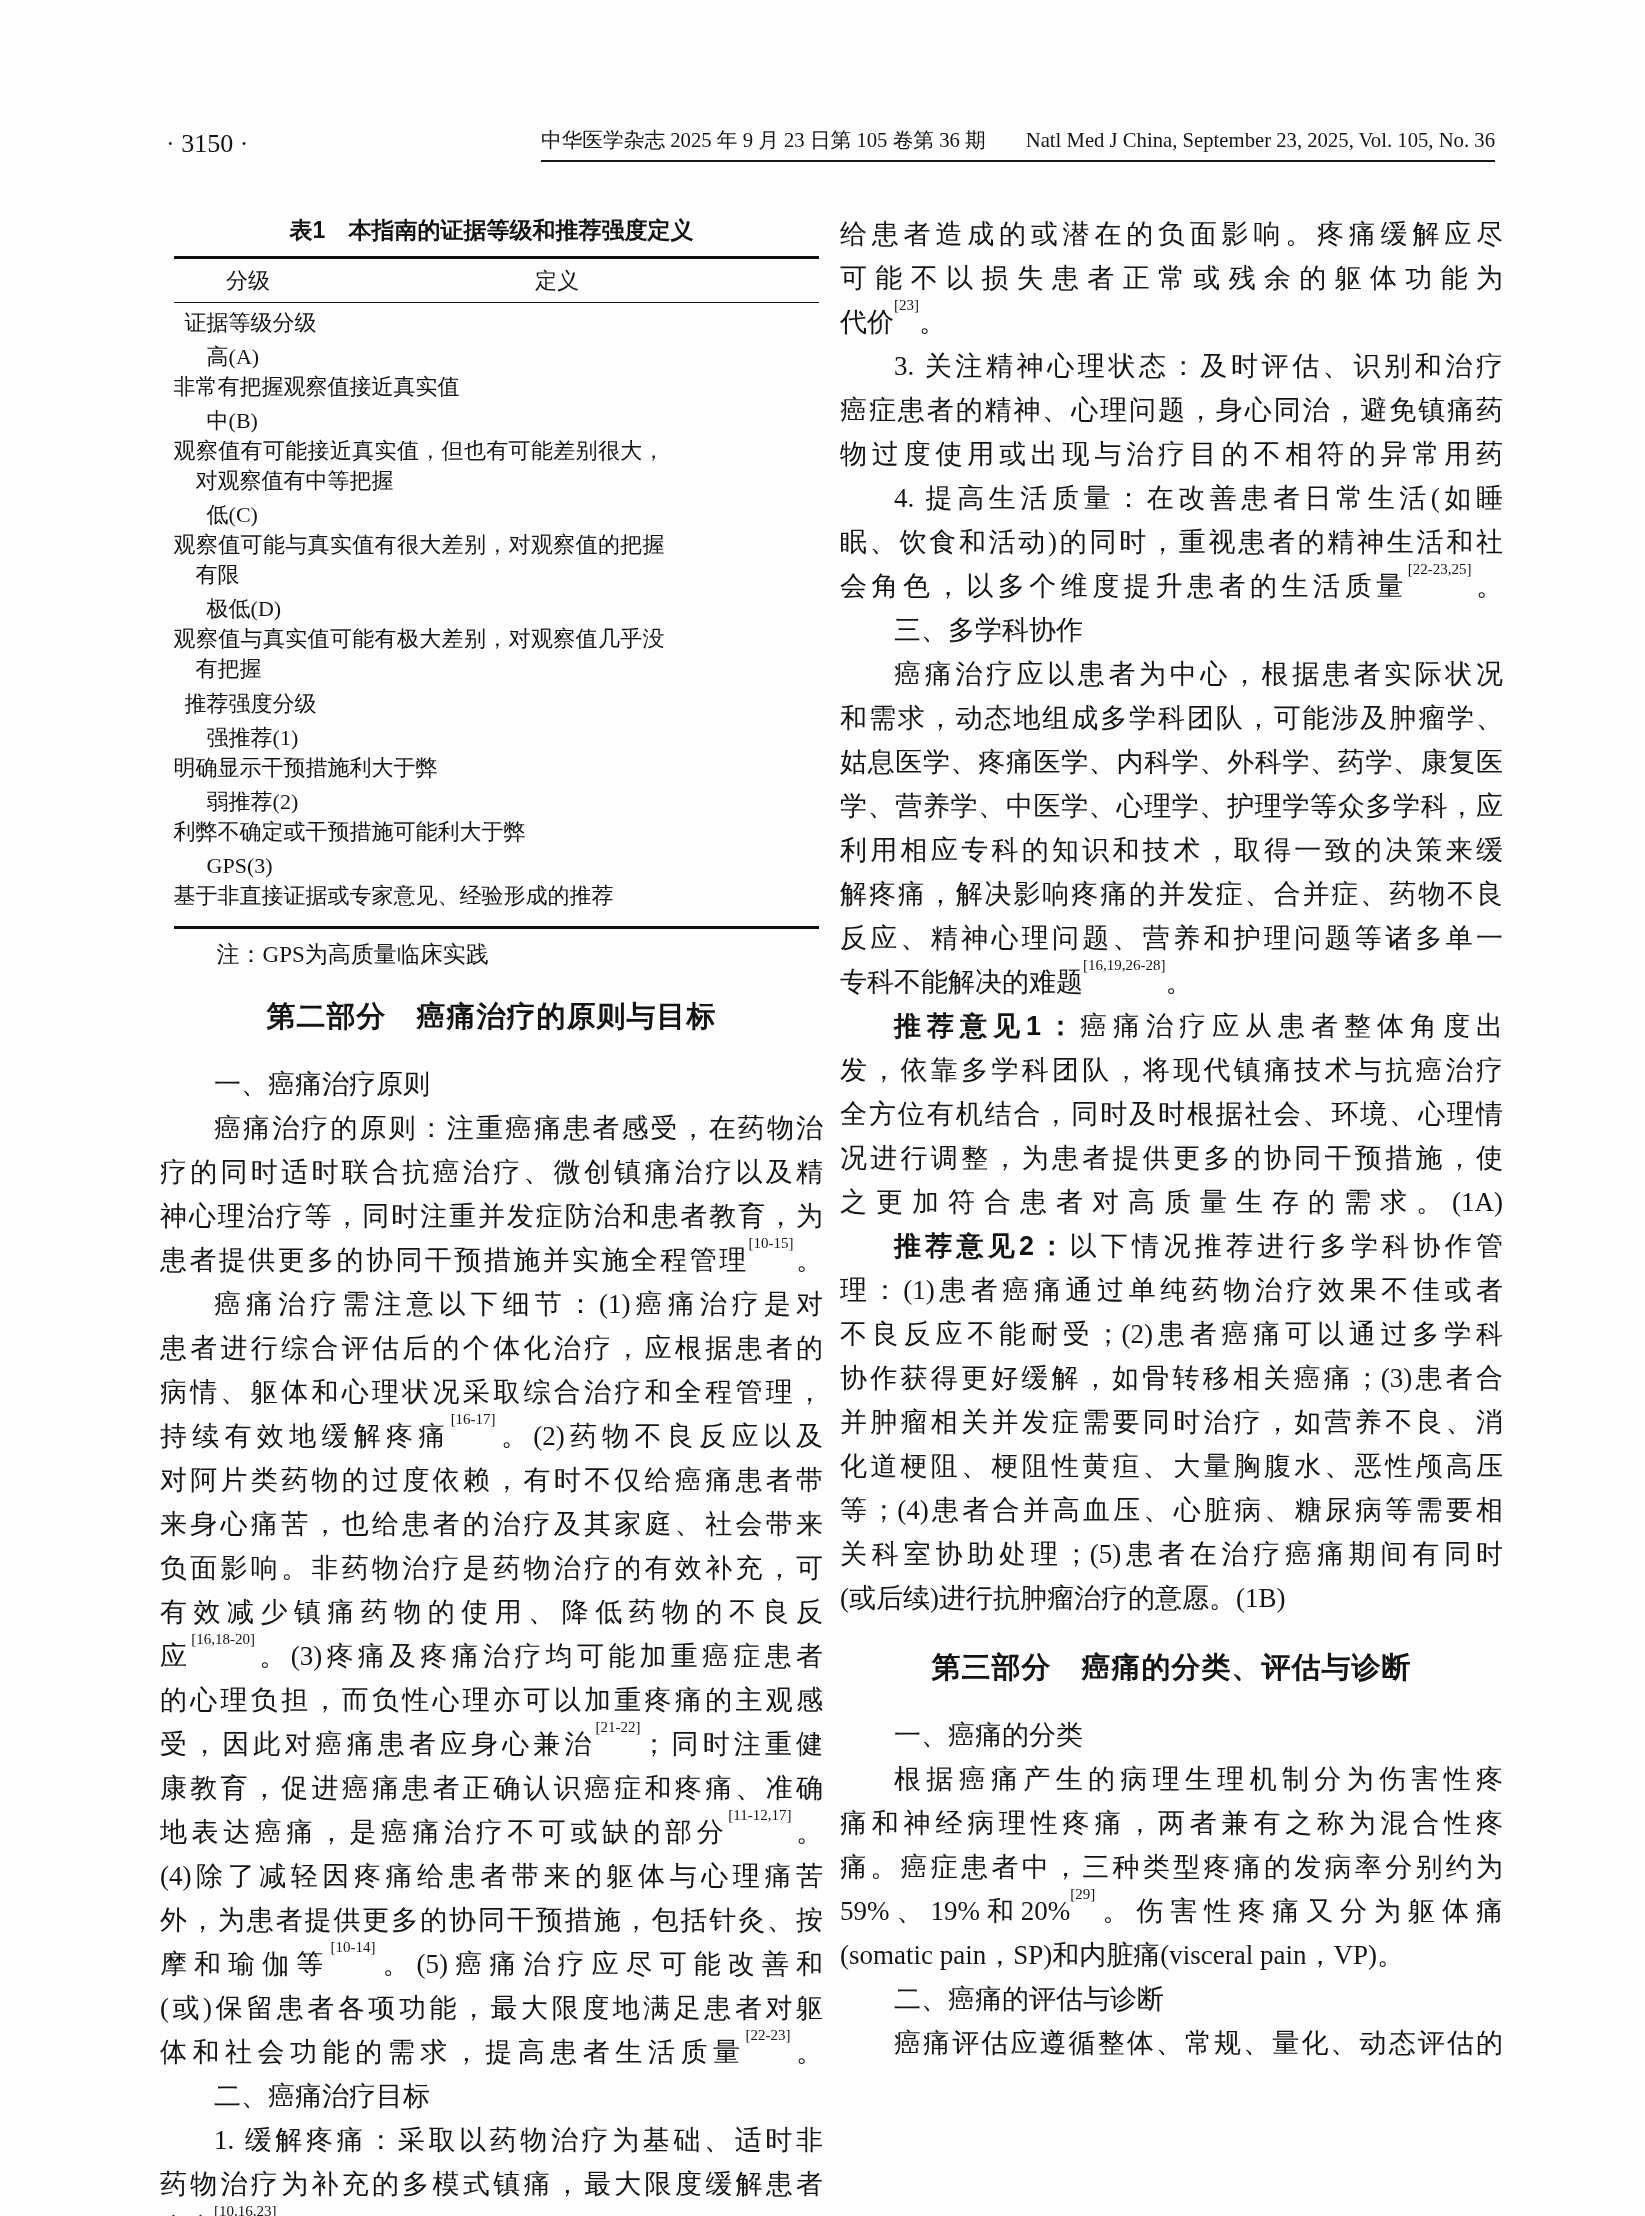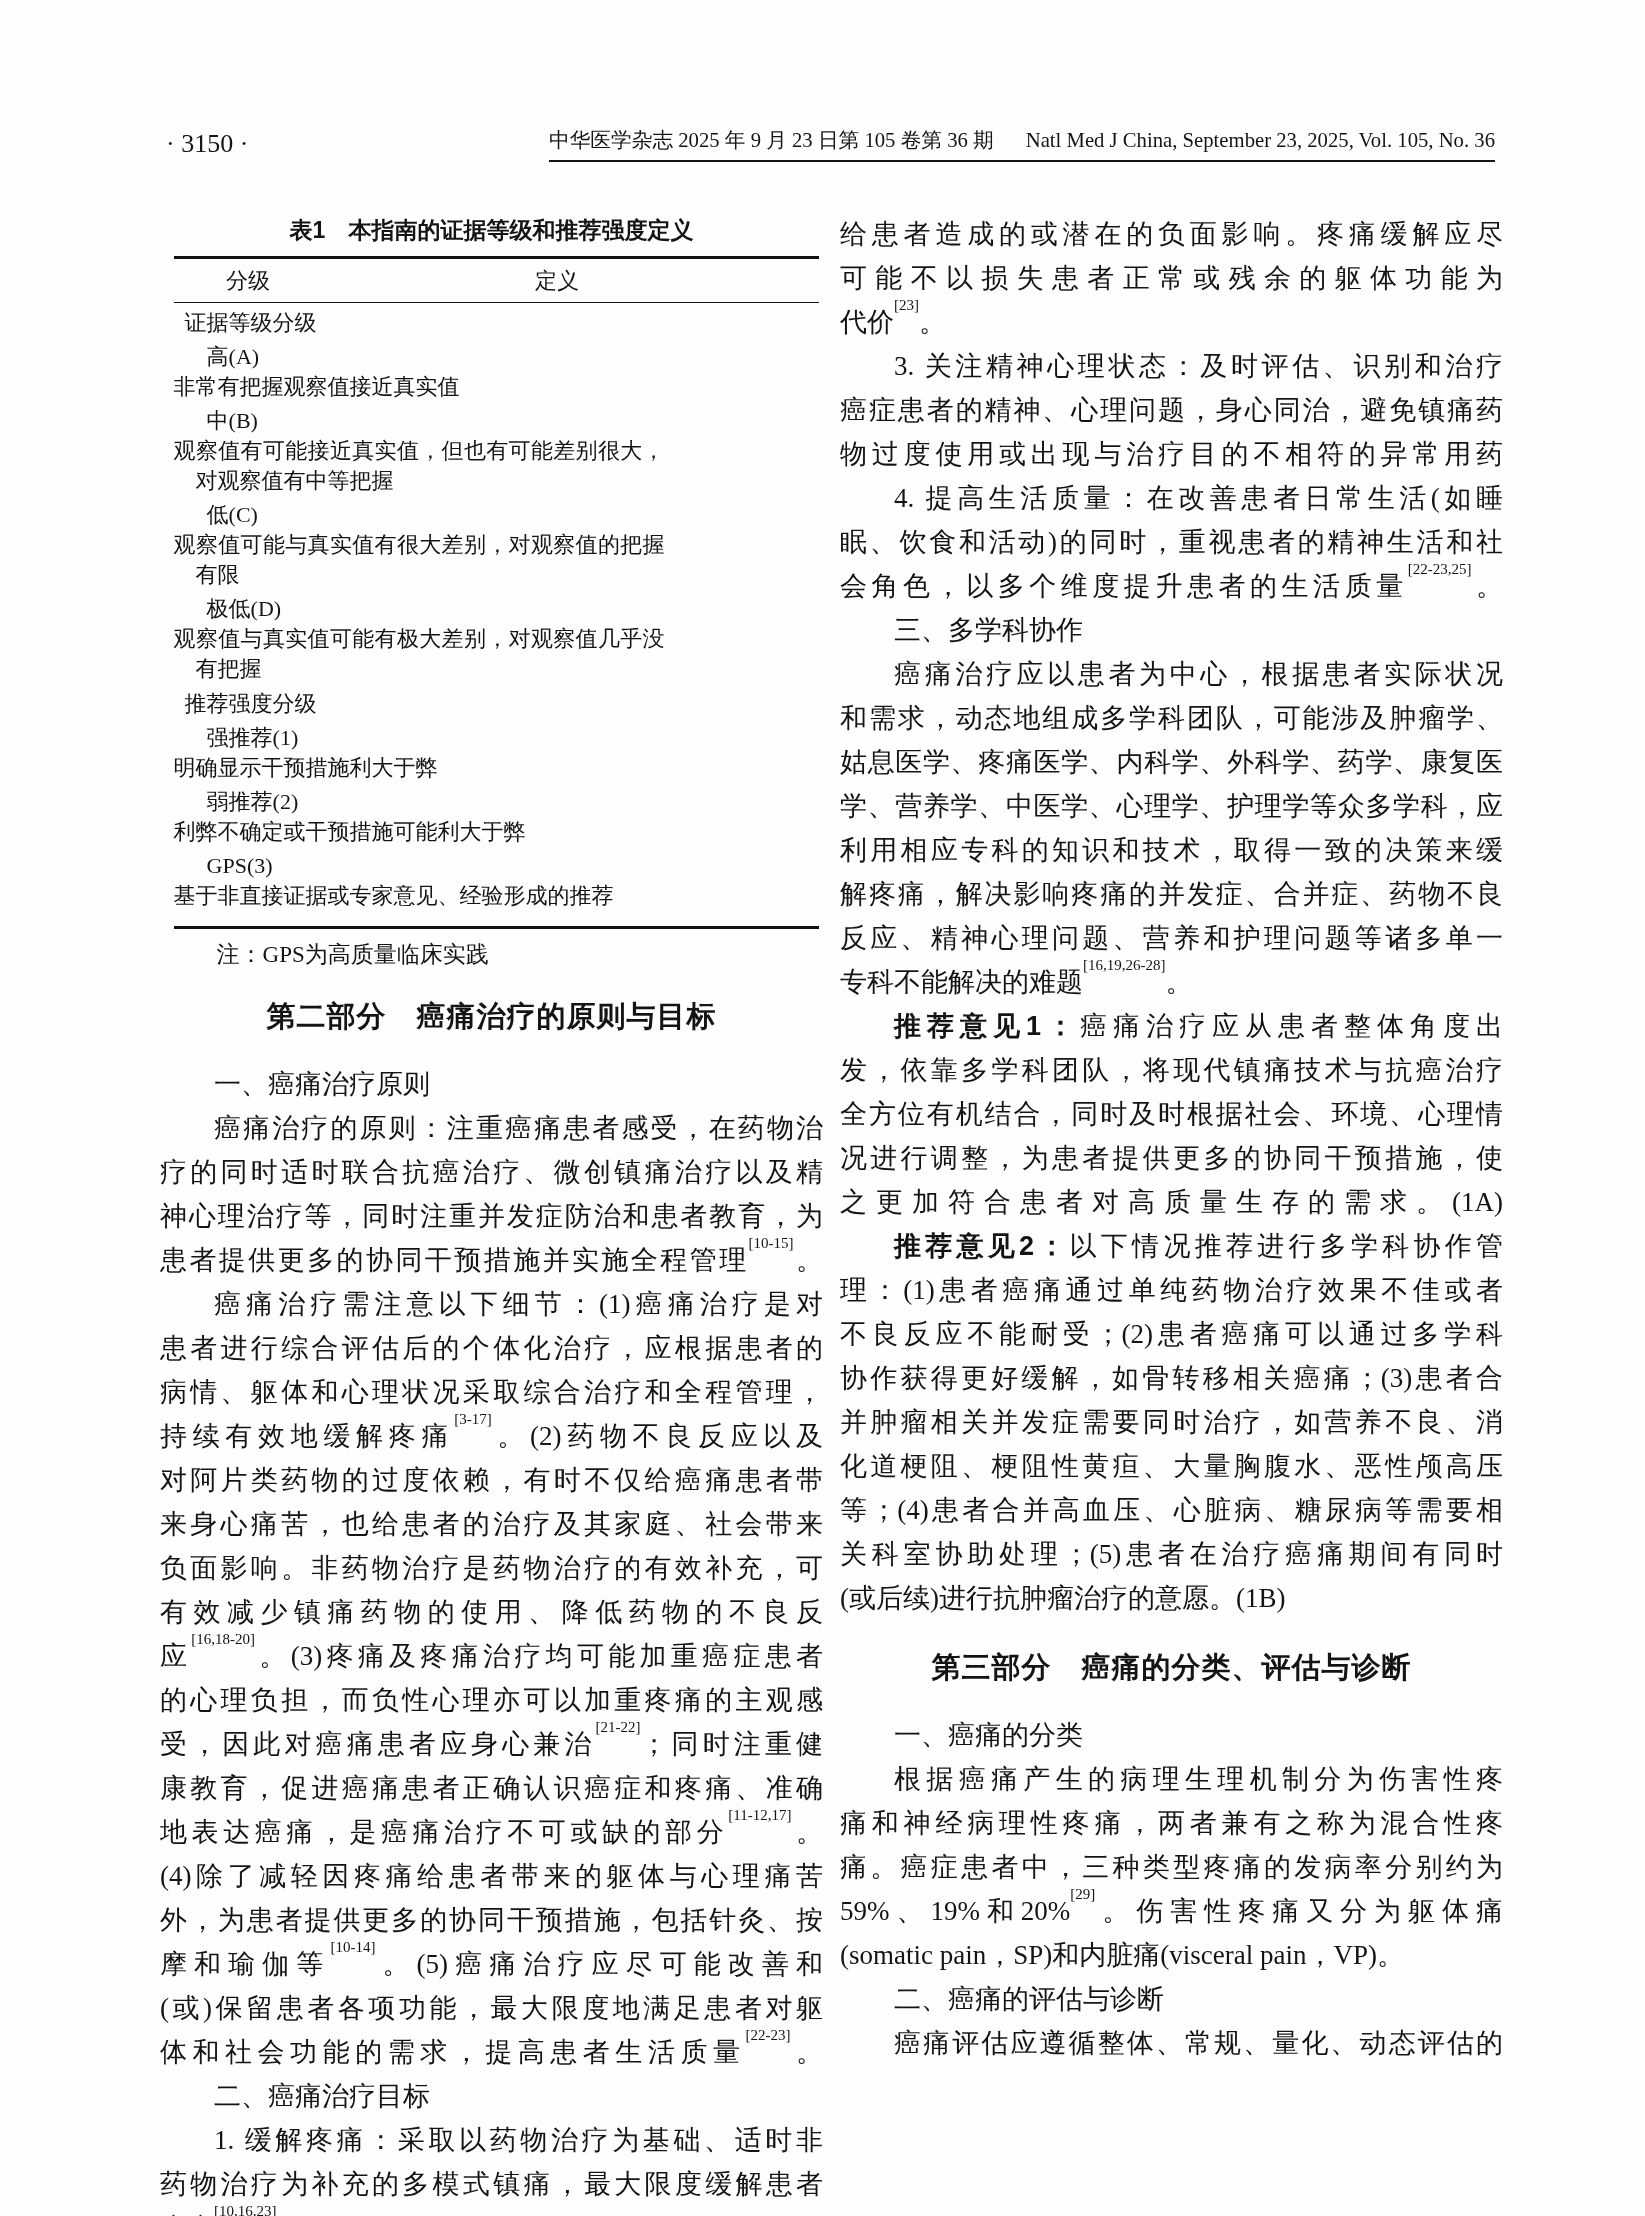--- a/index.html
+++ b/index.html
@@ -6,21 +6,21 @@
   body{
     width:1646px;height:2216px;position:relative;overflow:hidden;
     background:#fefefe;color:#141414;
     font-family:"Liberation Serif","DejaVu Serif",serif;
   }
   
   .pagehead{position:absolute;top:127px;left:0;width:1646px;height:60px;}
   .pagenum{position:absolute;left:166px;top:4px;font-size:26px;line-height:26px;}
   .journal{position:absolute;right:151px;top:0;padding-bottom:7px;border-bottom:2.5px solid #161616;
            font-size:20.7px;line-height:26px;white-space:nowrap;}
-  .journal .cn{margin-right:32px;}
+  .journal .cn{margin-right:40px;}
   
   .col{position:absolute;top:212px;width:663px;font-size:27px;}
   .col.left{left:160px;}
   .col.right{left:840px;}
   .line{height:44px;line-height:44px;text-align:justify;text-align-last:justify;white-space:normal;overflow:visible;}
   .line.end{text-align-last:left;}
   .line.sub{text-align-last:left;}
   .line.ind{text-indent:54px;}
   .line.h1{height:42px;line-height:42px;margin:26px 0 25px 0;text-align:center;text-align-last:center;
            font-weight:700;font-size:29px;font-family:"Liberation Sans","DejaVu Sans",sans-serif;letter-spacing:1px;}
@@ -93,21 +93,21 @@
   <div id="left-lines">
       <div class="line h1">第二部分　癌痛治疗的原则与目标</div>
       <div class="line sub ind">一、癌痛治疗原则</div>
       <div class="line body ind">癌痛治疗的原则：注重癌痛患者感受，在药物治</div>
       <div class="line body">疗的同时适时联合抗癌治疗、微创镇痛治疗以及精</div>
       <div class="line body">神心理治疗等，同时注重并发症防治和患者教育，为</div>
       <div class="line body">患者提供更多的协同干预措施并实施全程管理<sup>[10-15]</sup>。</div>
       <div class="line body ind">癌痛治疗需注意以下细节：(1)癌痛治疗是对</div>
       <div class="line body">患者进行综合评估后的个体化治疗，应根据患者的</div>
       <div class="line body">病情、躯体和心理状况采取综合治疗和全程管理，</div>
-      <div class="line body">持续有效地缓解疼痛<sup>[3-17]</sup>。(2)药物不良反应以及</div>
+      <div class="line body">持续有效地缓解疼痛<sup>[16-17]</sup>。(2)药物不良反应以及</div>
       <div class="line body">对阿片类药物的过度依赖，有时不仅给癌痛患者带</div>
       <div class="line body">来身心痛苦，也给患者的治疗及其家庭、社会带来</div>
       <div class="line body">负面影响。非药物治疗是药物治疗的有效补充，可</div>
       <div class="line body">有效减少镇痛药物的使用、降低药物的不良反</div>
       <div class="line body">应<sup>[16,18-20]</sup>。(3)疼痛及疼痛治疗均可能加重癌症患者</div>
       <div class="line body">的心理负担，而负性心理亦可以加重疼痛的主观感</div>
       <div class="line body">受，因此对癌痛患者应身心兼治<sup>[21-22]</sup>；同时注重健</div>
       <div class="line body">康教育，促进癌痛患者正确认识癌症和疼痛、准确</div>
       <div class="line body">地表达癌痛，是癌痛治疗不可或缺的部分<sup>[11-12,17]</sup>。</div>
       <div class="line body">(4)除了减轻因疼痛给患者带来的躯体与心理痛苦</div>

